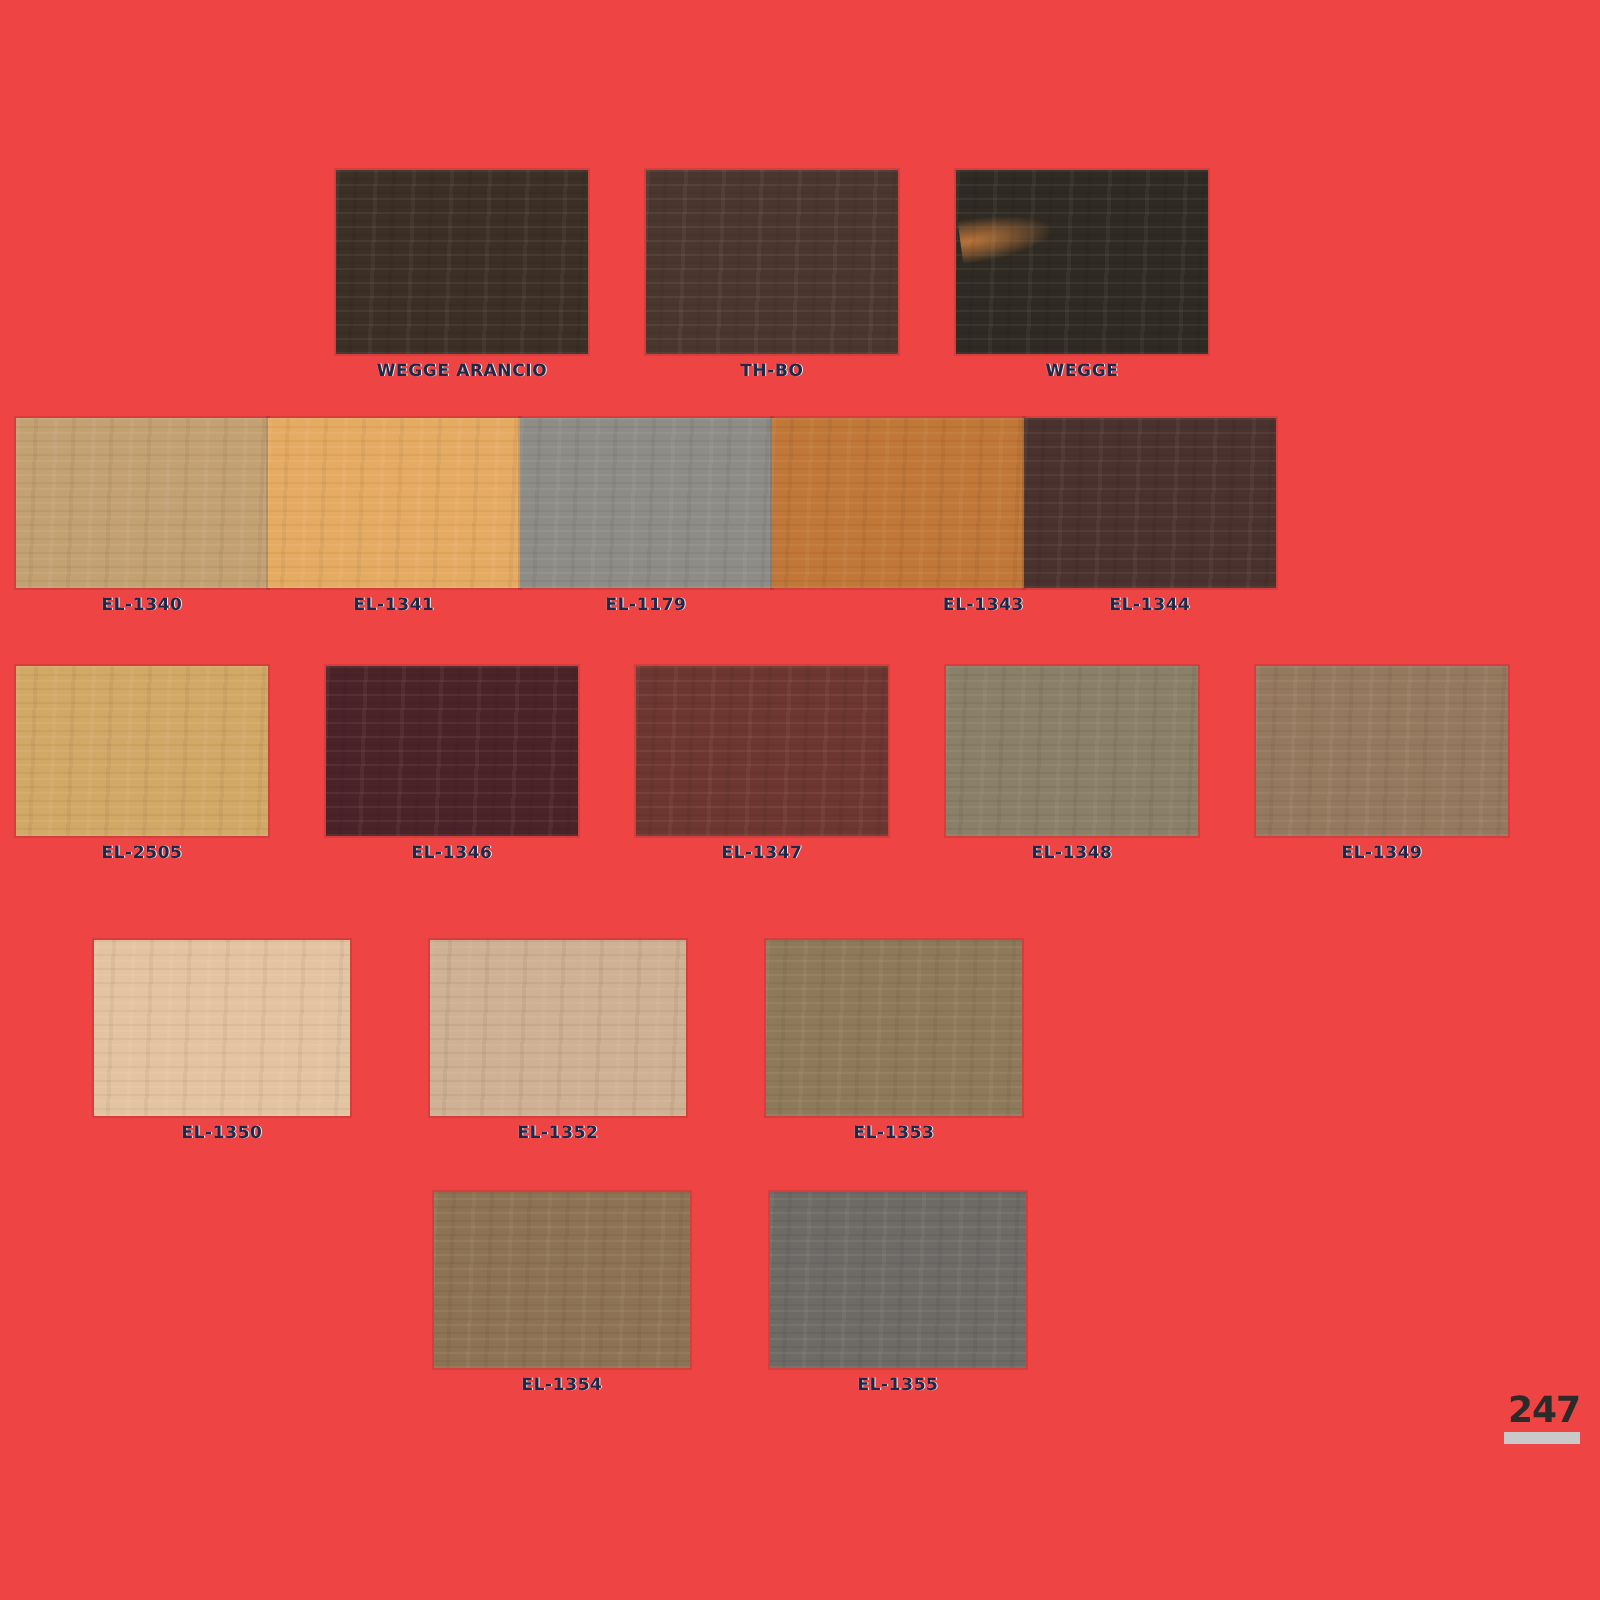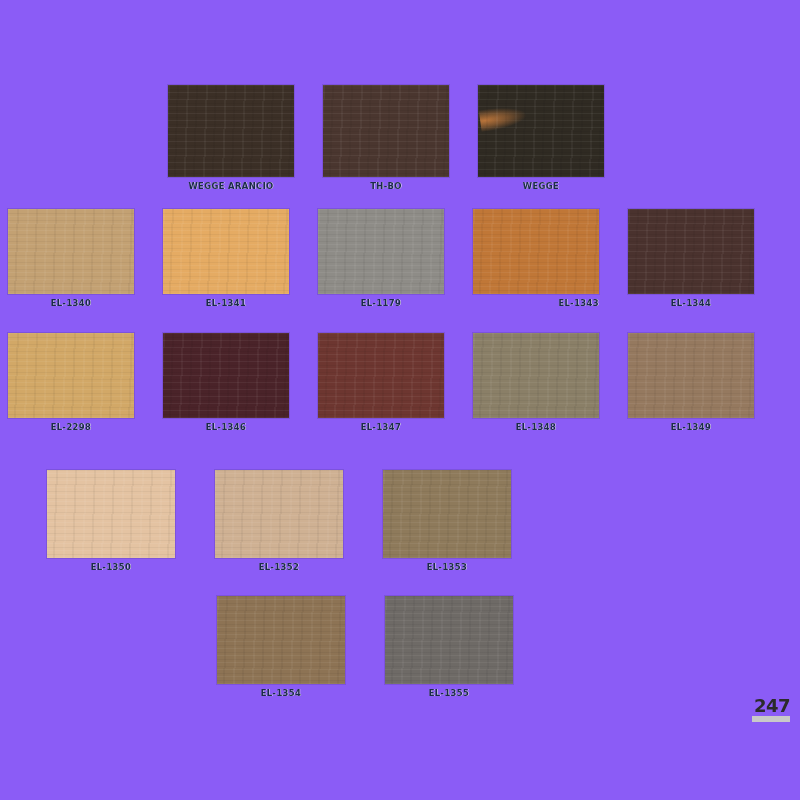--- a/index.html
+++ b/index.html
@@ -13,21 +13,21 @@
     height: 800px;
     overflow: hidden;
     font-family: "Liberation Sans", sans-serif;
     position: relative;
   }
 
   #catalog-page {
     position: relative;
     width: 800px;
     height: 800px;
-    background: #8b5cf6;
+    background: #ef4444;
   }
 
   .swatch-row {
     position: absolute;
     display: flex;
     align-items: flex-start;
   }
 
   .swatch-cell {
     display: flex;
@@ -137,21 +137,21 @@
           <div class="swatch-chip" style="width: 126px; height: 92px; background: rgb(74, 54, 47);"></div>
           <div class="swatch-label" style="width: 126px; color: rgb(27, 42, 74);">TH-BO</div>
         </div>
         <div class="swatch-cell">
           <div class="swatch-chip" style="width: 126px; height: 92px; background: rgb(47, 42, 34);">
             <div class="grain-streak" style="left: 2px; top: 22px; width: 46px; height: 22px; background: radial-gradient(at 10% 50%, rgb(185, 116, 58) 0%, rgba(185, 116, 58, 0.533) 38%, transparent 72%); transform: rotate(-8deg);"></div>
           </div>
           <div class="swatch-label" style="width: 126px; color: rgb(27, 42, 74);">WEGGE</div>
         </div>
       </div>
-      <div class="swatch-row" style="left: 8px; top: 209px; gap: 29px;">
+      <div class="swatch-row" style="left: 8px; top: 209px; ">
         <div class="swatch-cell">
           <div class="swatch-chip" style="width: 126px; height: 85px; background: rgb(195, 161, 115);"></div>
           <div class="swatch-label" style="width: 126px; color: rgb(27, 42, 74);">EL-1340</div>
         </div>
         <div class="swatch-cell">
           <div class="swatch-chip" style="width: 126px; height: 85px; background: rgb(229, 171, 99);"></div>
           <div class="swatch-label" style="width: 126px; color: rgb(27, 42, 74);">EL-1341</div>
         </div>
         <div class="swatch-cell">
           <div class="swatch-chip" style="width: 126px; height: 85px; background: rgb(142, 140, 135);"></div>
@@ -162,21 +162,21 @@
           <div class="swatch-label" style="width: 126px; color: rgb(27, 42, 74); text-align: right;">EL-1343</div>
         </div>
         <div class="swatch-cell">
           <div class="swatch-chip" style="width: 126px; height: 85px; background: rgb(74, 50, 46);"></div>
           <div class="swatch-label" style="width: 126px; color: rgb(27, 42, 74);">EL-1344</div>
         </div>
       </div>
       <div class="swatch-row" style="left: 8px; top: 333px; gap: 29px;">
         <div class="swatch-cell">
           <div class="swatch-chip" style="width: 126px; height: 85px; background: rgb(210, 168, 103);"></div>
-          <div class="swatch-label" style="width: 126px; color: rgb(27, 42, 74);">EL-2298</div>
+          <div class="swatch-label" style="width: 126px; color: rgb(27, 42, 74);">EL-2505</div>
         </div>
         <div class="swatch-cell">
           <div class="swatch-chip" style="width: 126px; height: 85px; background: rgb(74, 35, 41);"></div>
           <div class="swatch-label" style="width: 126px; color: rgb(27, 42, 74);">EL-1346</div>
         </div>
         <div class="swatch-cell">
           <div class="swatch-chip" style="width: 126px; height: 85px; background: rgb(109, 54, 48);"></div>
           <div class="swatch-label" style="width: 126px; color: rgb(27, 42, 74);">EL-1347</div>
         </div>
         <div class="swatch-cell">

